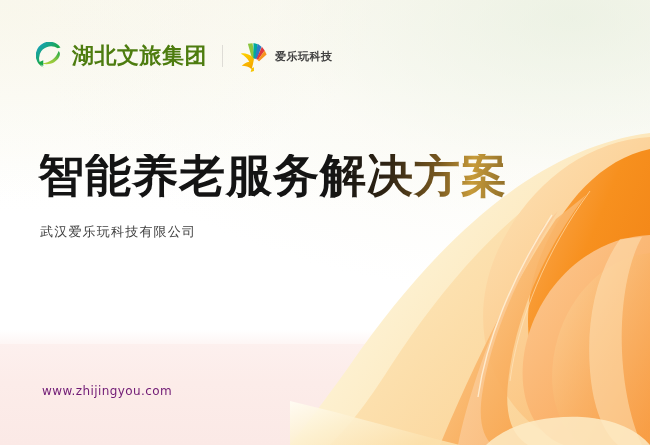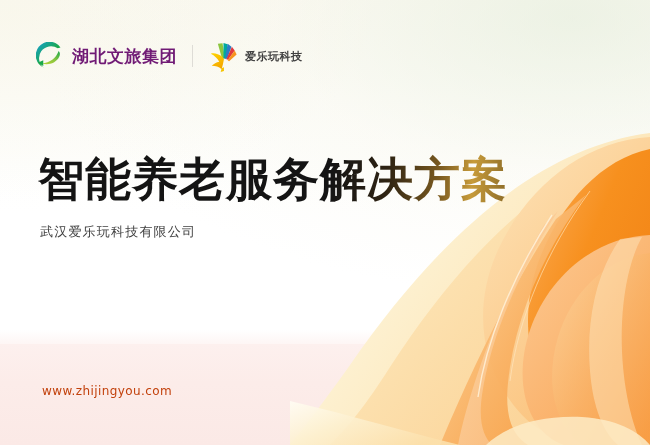--- a/index.html
+++ b/index.html
@@ -67,23 +67,23 @@
     align-items: center;
   }
   .logo-mark-hb {
     width: 29px;
     height: 29px;
     flex: 0 0 auto;
   }
   .logo-mark-hb svg { display:block; width:100%; height:100%; }
   .logo-text-hb {
     margin-left: 7px;
-    font-size: 17px;
+    font-size: 22px;
     font-weight: 700;
-    color: #701a75;
+    color: #4d7c0f;
     letter-spacing: 0.5px;
     line-height: 1;
     white-space: nowrap;
     font-family: "DejaVu Sans", "Liberation Sans", sans-serif;
   }
   .logo-divider {
     width: 1px;
     height: 22px;
     background: #dedcd6;
     margin: 0 15px;
@@ -121,38 +121,39 @@
     background-image: linear-gradient(95deg,
         #141414 0%,
         #141414 62%,
         #2e2313 74%,
         #7a5a20 85%,
         #c79b3a 92%,
         #8a6a28 100%);
     -webkit-background-clip: text;
     background-clip: text;
     color: transparent;
+    font-family: Liberation Mono, monospace;
     -webkit-text-fill-color: transparent;
   }
   .sub-title {
     margin: 18px 0 0 2px;
     font-size: 13px;
     font-weight: 400;
     color: #3f3f3f;
     letter-spacing: 1.2px;
     white-space: nowrap;
   }
 
   
   .footer-url {
     position: absolute;
     left: 42px;
     top: 384px;
     font-size: 12px;
-    color: #c2410c;
+    color: #701a75;
     letter-spacing: 0.4px;
   }
 </style>
 </head>
 <body>
 
 <div id="slide">
 
   <div class="bg-base"></div>
   <div class="bg-pink-fade"></div>

